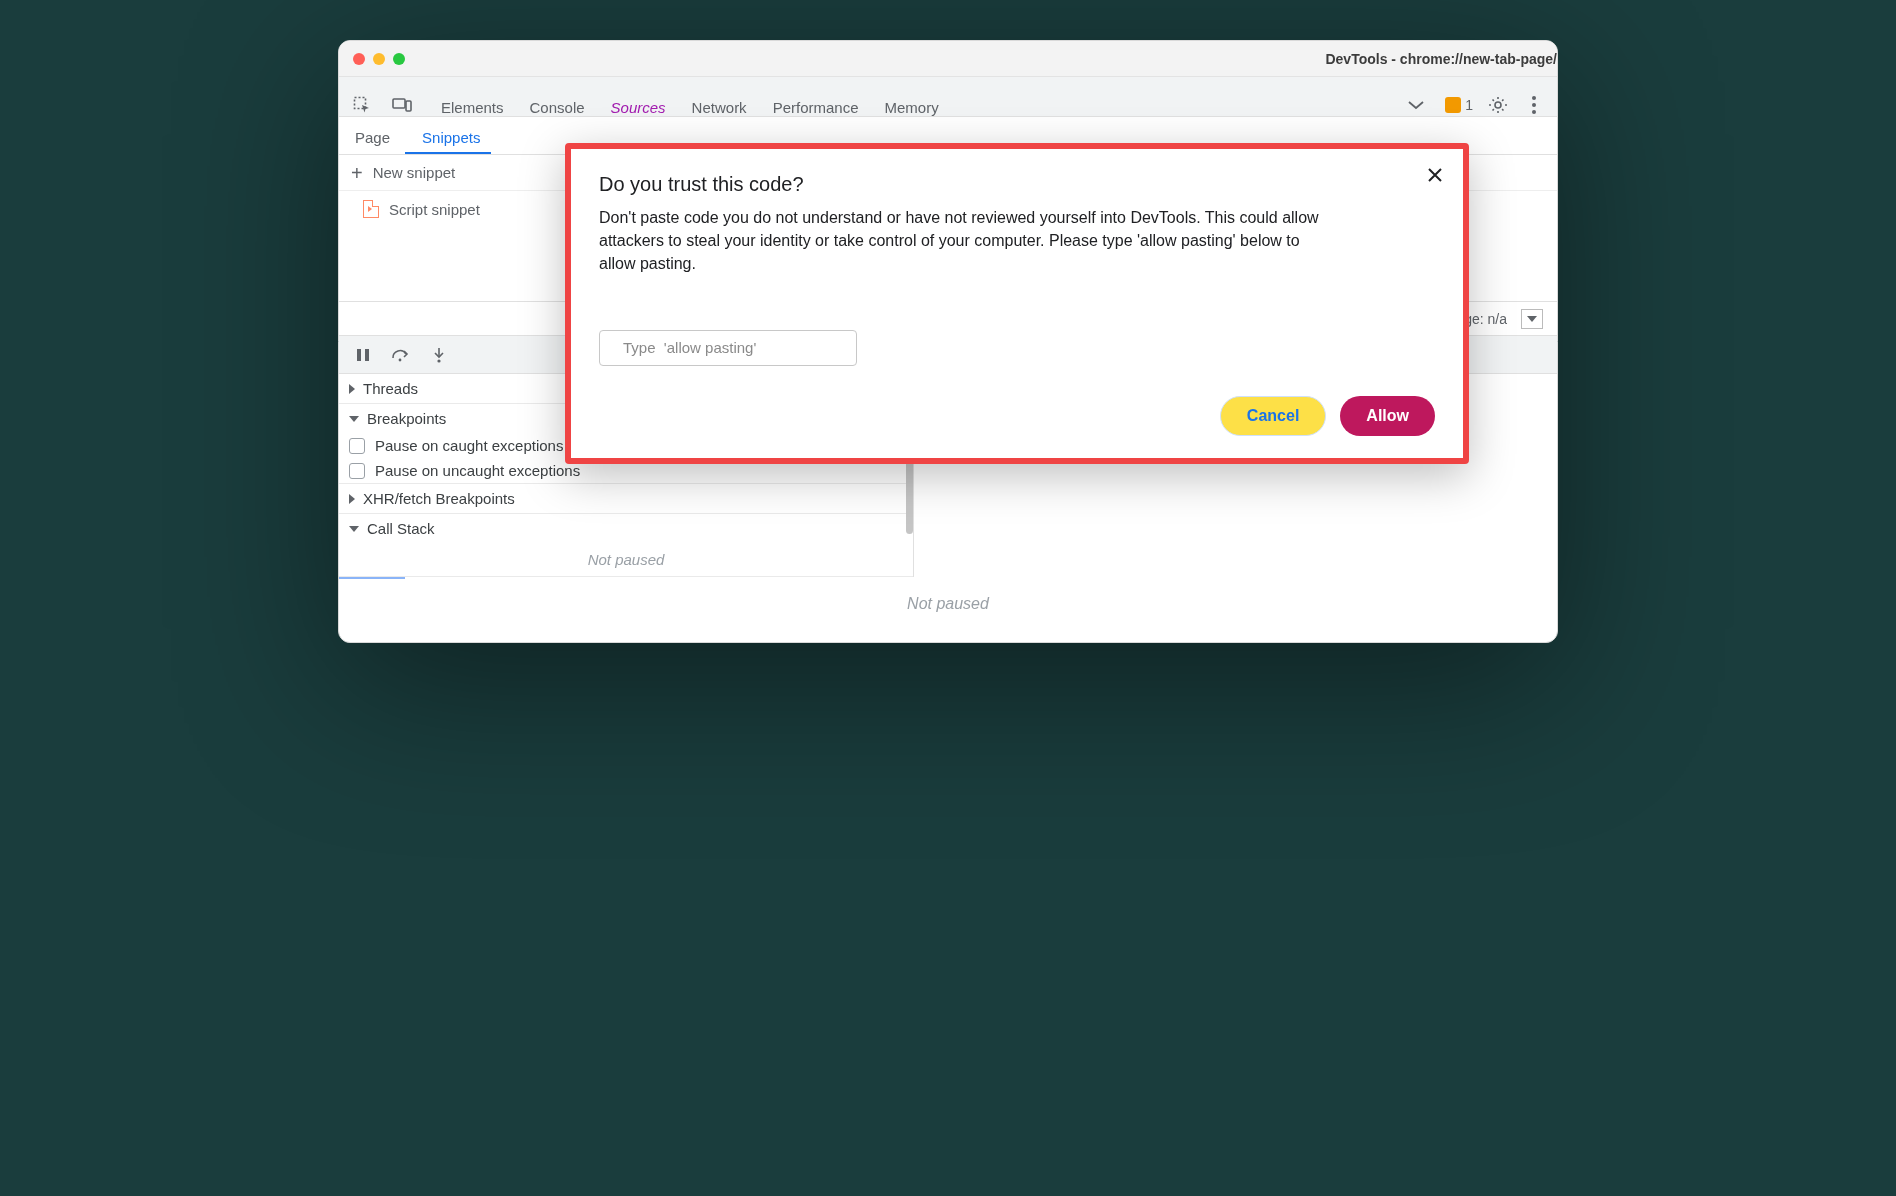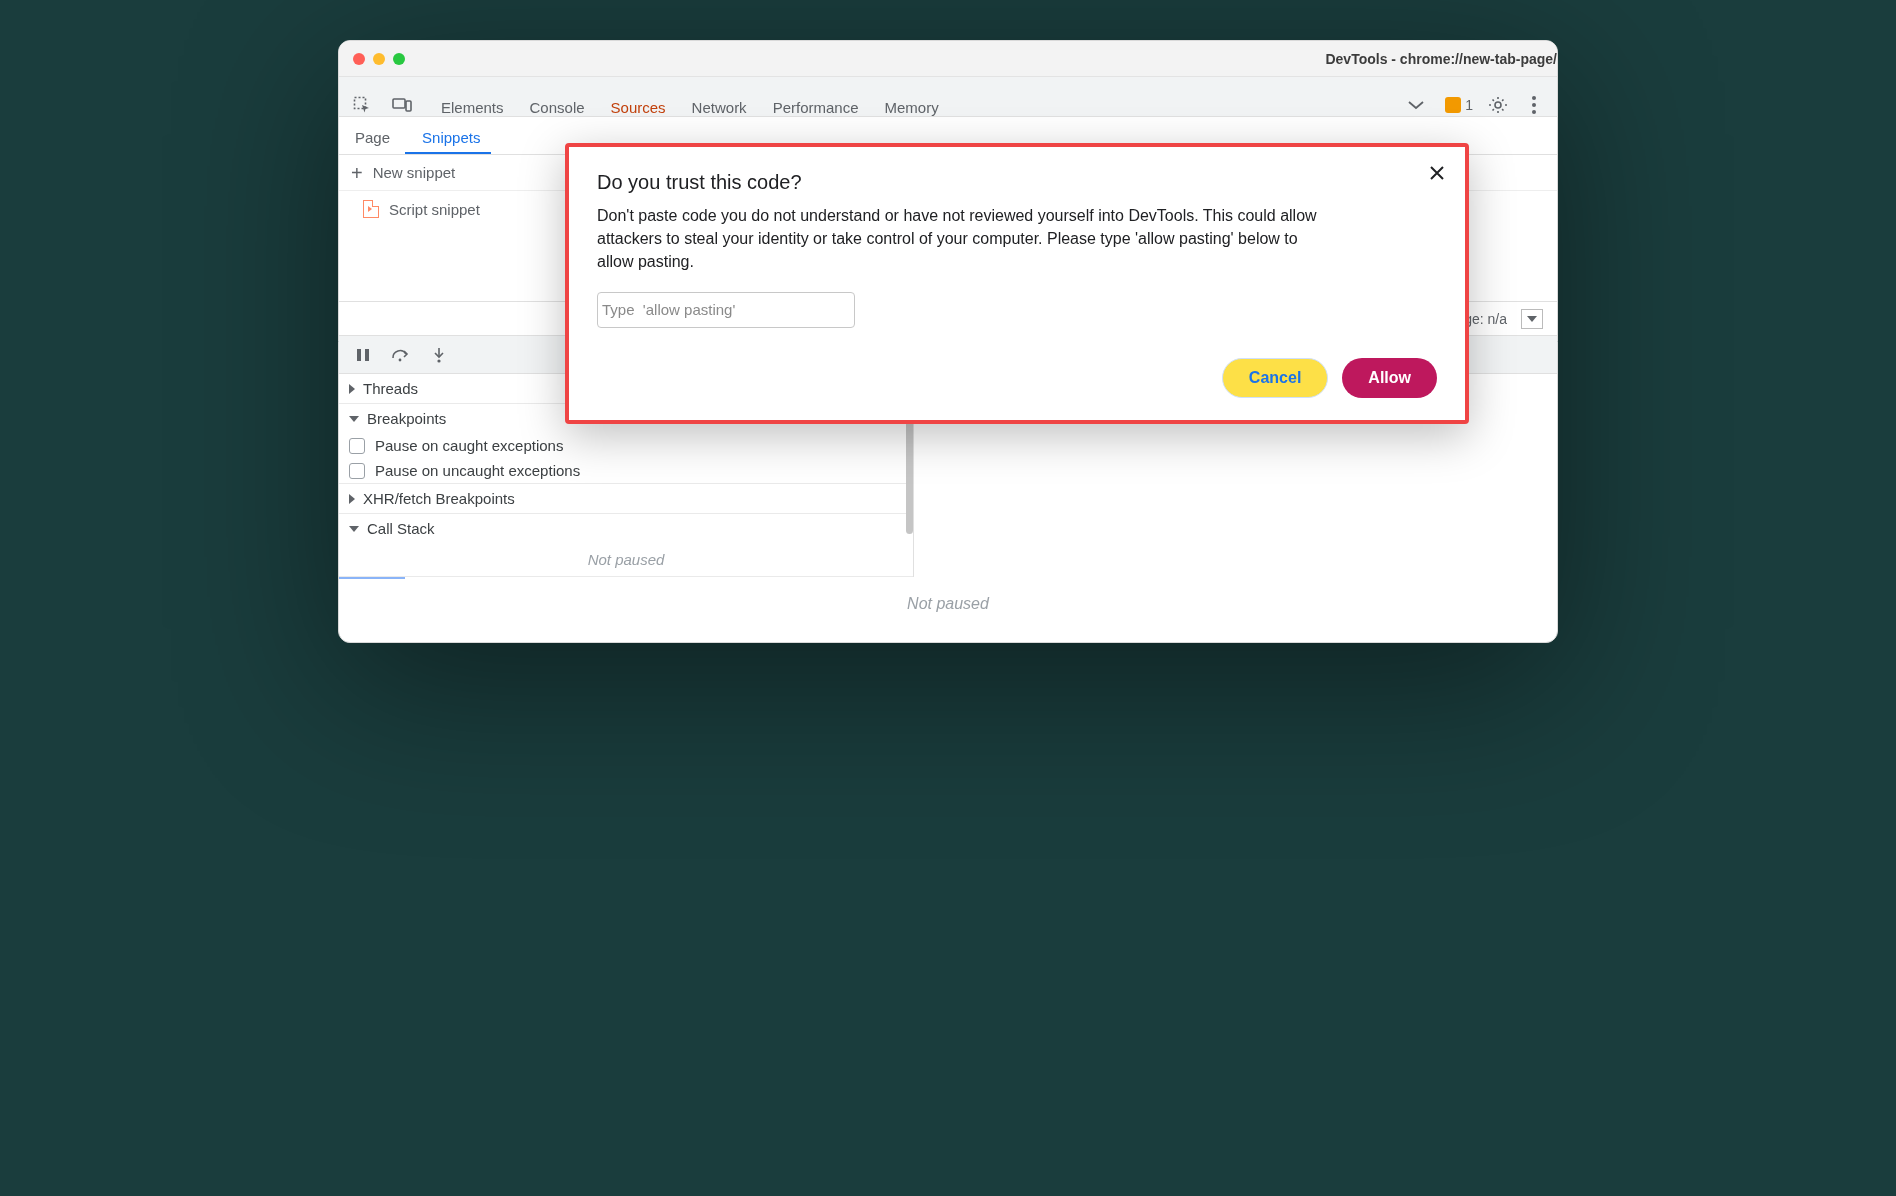--- a/index.html
+++ b/index.html
@@ -46,21 +46,21 @@
       height: 40px;
       background: #f1f3f4;
       border-bottom: 1px solid #e0e0e0;
       display: flex; align-items: flex-end;
       padding: 0 12px;
       gap: 18px;
     }
     .icon-btn { width: 22px; height: 22px; color:#555; display:flex; align-items:center; justify-content:center; cursor:pointer; }
     .tabsbar .tablist { display:flex; gap: 26px; margin-left: 10px; color:#5f6368; font-size:15px; flex:1 1 auto; overflow:hidden; }
     .tablist .tab { cursor:pointer; color:#5f6368; white-space:nowrap; }
-    .tablist .tab.active { color:#c2410c; }
+    .tablist .tab.active { color:#a21caf;font-style:italic; }
     .tabsbar-right { display:flex; align-items:center; gap:14px; margin-left:auto; }
     .warn-badge { display:flex; align-items:center; gap:4px; color:#5f6368; font-size:14px; }
     .warn-chip { width:16px; height:16px; background:#f29900; border-radius:3px; }
     .gear-ic, .kebab-ic { color:#5f6368; }
 
     
     .subtabs {
       height: 38px; border-bottom: 1px solid #e0e0e0;
       display:flex; align-items:flex-end;
       font-size:15px; color:#5f6368;
@@ -133,37 +133,38 @@
 
     .scroll-ind { position:absolute; right:0; top:0; bottom:0; width:8px; background:transparent; }
     .scroll-thumb { position:absolute; right:0; top:0; width:7px; height:160px; background:#c5c5c5; border-radius:4px; }
 
     
     .dialog {
       position:absolute;
       left: 226px; top: 102px;
       width: 904px;
       background:#fff;
-      border:4px solid #ef4444;
+      border:6px solid #ef4444;
       border-radius:4px;
       box-shadow: 0 12px 46px rgba(0,0,0,.25);
       padding: 24px 28px 22px 28px;
     }
     .dialog .close-x {
       position:absolute; right:14px; top:12px;
       font-size:22px; color:#202124; cursor:pointer;
       width:28px; height:28px; display:flex; align-items:center; justify-content:center;
     }
     .dialog h2 { font-size:20px; font-weight:400; color:#202124; margin-bottom:10px; }
     .dialog p { font-size:16px; color:#202124; line-height:1.45; margin-bottom:18px; max-width: 740px;}
     .dialog input {
       width: 258px; height:36px;
       border:1px solid #c8c8c8; border-radius:4px;
-      padding:0 4px; font-size:15px; color:#202124;
+      padding:0 23px; font-size:15px; color:#202124;
       outline:none;
+      margin-top:36px;
     }
     .dialog input::placeholder { color:#8a8a8a; }
     .dialog .btn-row { display:flex; justify-content:flex-end; gap:14px; margin-top:30px; }
     .btn { height:40px; padding:0 26px; border-radius:22px; font-size:16px; font-weight:600; cursor:pointer; display:flex; align-items:center; }
     .btn-cancel { background:#fde047; border:1.5px solid #cfe0fb; color:#1a73e8; }
     .btn-allow { background:#be185d; border:none; color:#fff; }
 
     
     .app { position:relative; }
 

